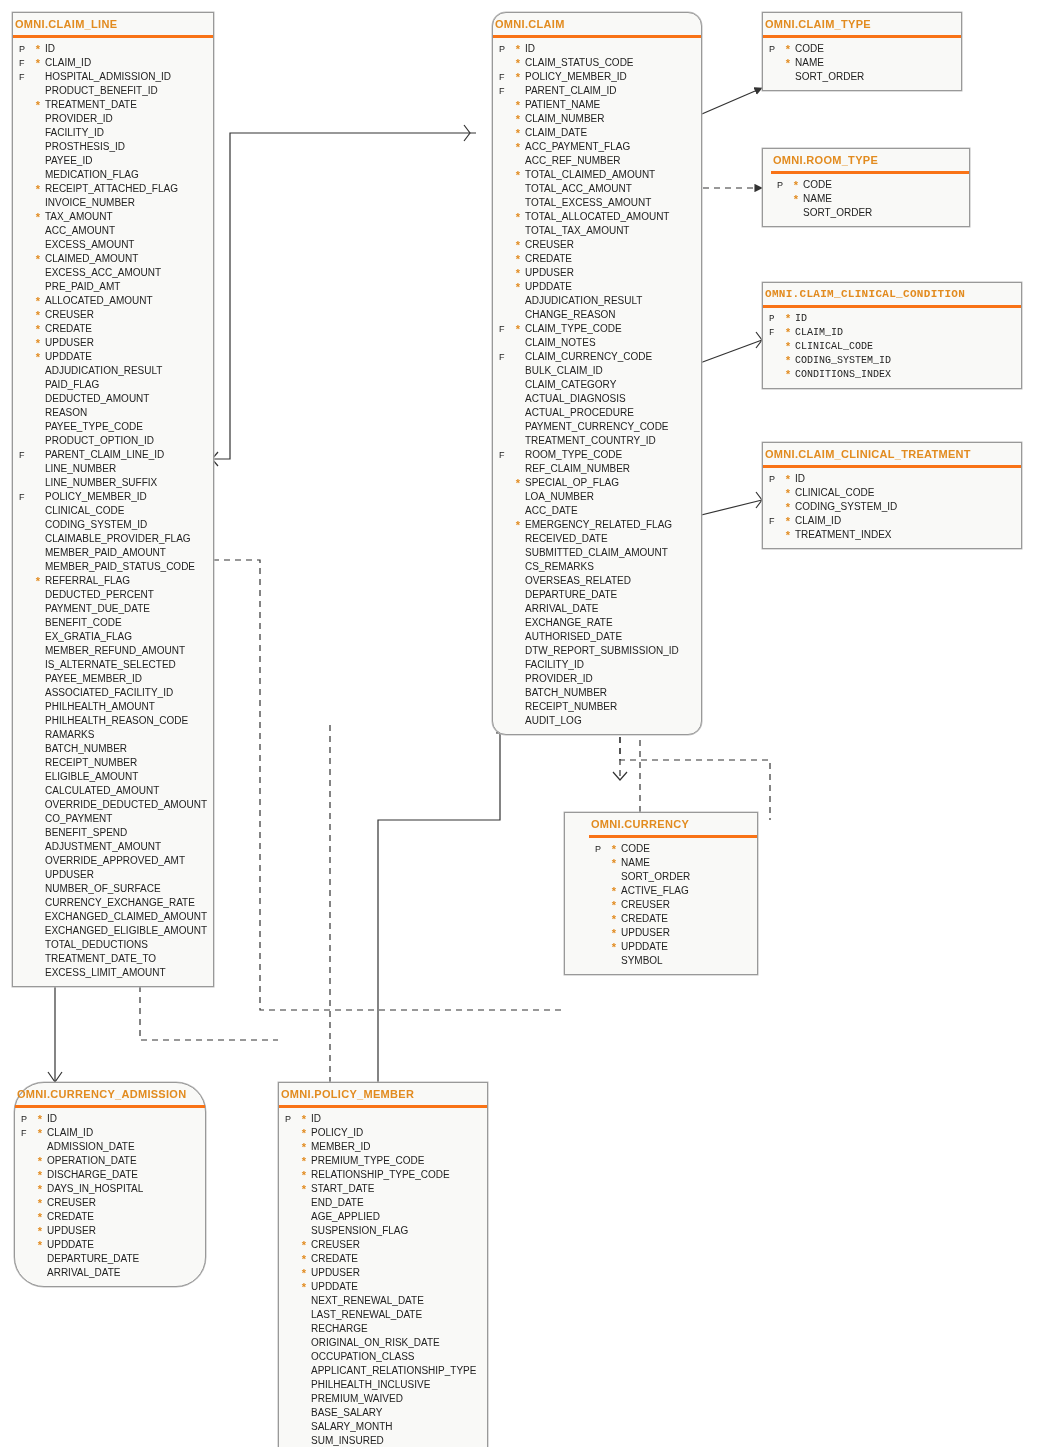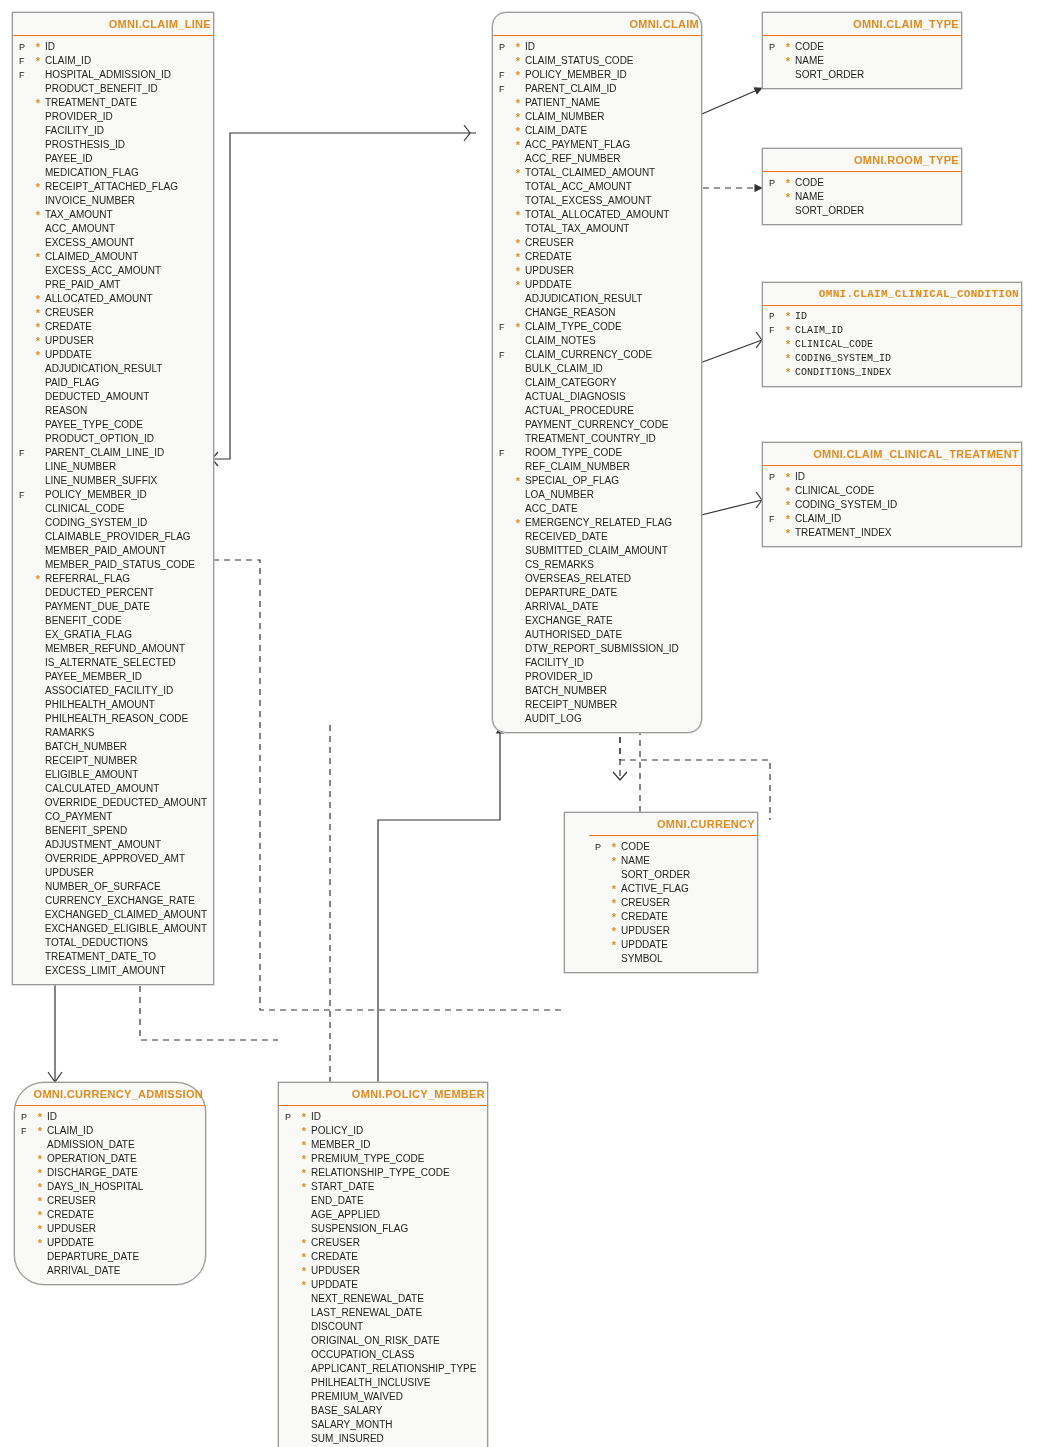--- a/index.html
+++ b/index.html
@@ -1,18 +1,18 @@
 <!DOCTYPE html>
 <html><head>
 <meta charset="utf-8">
 <style>
 html,body{margin:0;padding:0;background:#fff;font-family:Arial,Helvetica,sans-serif;font-size:10px;color:#222}
 .canvas{position:relative;width:1059px;height:1447px}
 .entity{position:absolute;border:1px solid #999;background:#f9f9f7;box-shadow:0 0 0 0.5px #bbb}
-.entity-title{border-bottom:1px solid #f97316;text-align:right;font-weight:bold;color:#e28b1f;padding:5px 2px;font-size:11px;letter-spacing:0.3px}
+.entity-title{border-bottom:3px solid #f97316;text-align:left;font-weight:bold;color:#e28b1f;padding:5px 2px;font-size:11px;letter-spacing:0.3px}
 .entity-body{padding:4px 6px 6px 6px}
 .attr{display:flex;align-items:center;line-height:14px;white-space:nowrap}
 .key{width:14px;display:inline-block;text-align:left;color:#222;font-size:9px}
 .req{width:10px;display:inline-block;text-align:center;color:#e28b1f;font-weight:bold;font-size:11px;line-height:10px}
 .nm{padding-left:2px}
 svg.rels{position:absolute;top:0;left:0;pointer-events:none}
 </style>
 </head>
 <body>
 <div class="canvas">
@@ -662,21 +662,21 @@
             <span class="req">*</span>
             <span class="nm">NAME</span>
           </div>
           <div class="attr">
             <span class="key"></span>
             <span class="req"></span>
             <span class="nm">SORT_ORDER</span>
           </div>
         </div>
       </div>
-      <div class="entity" style="left: 762px; top: 148px; width: 198px;">
+      <div class="entity" style="left: 762px; top: 148px; width: 198px; padding-left: 8px;">
         <div class="entity-title">OMNI.ROOM_TYPE</div>
         <div class="entity-body">
           <div class="attr">
             <span class="key">P</span>
             <span class="req">*</span>
             <span class="nm">CODE</span>
           </div>
           <div class="attr">
             <span class="key"></span>
             <span class="req">*</span>
@@ -938,21 +938,21 @@
             <span class="nm">NEXT_RENEWAL_DATE</span>
           </div>
           <div class="attr">
             <span class="key"></span>
             <span class="req"></span>
             <span class="nm">LAST_RENEWAL_DATE</span>
           </div>
           <div class="attr">
             <span class="key"></span>
             <span class="req"></span>
-            <span class="nm">DISCOUNT</span>
+            <span class="nm">RECHARGE</span>
           </div>
           <div class="attr">
             <span class="key"></span>
             <span class="req"></span>
             <span class="nm">ORIGINAL_ON_RISK_DATE</span>
           </div>
           <div class="attr">
             <span class="key"></span>
             <span class="req"></span>
             <span class="nm">OCCUPATION_CLASS</span>

